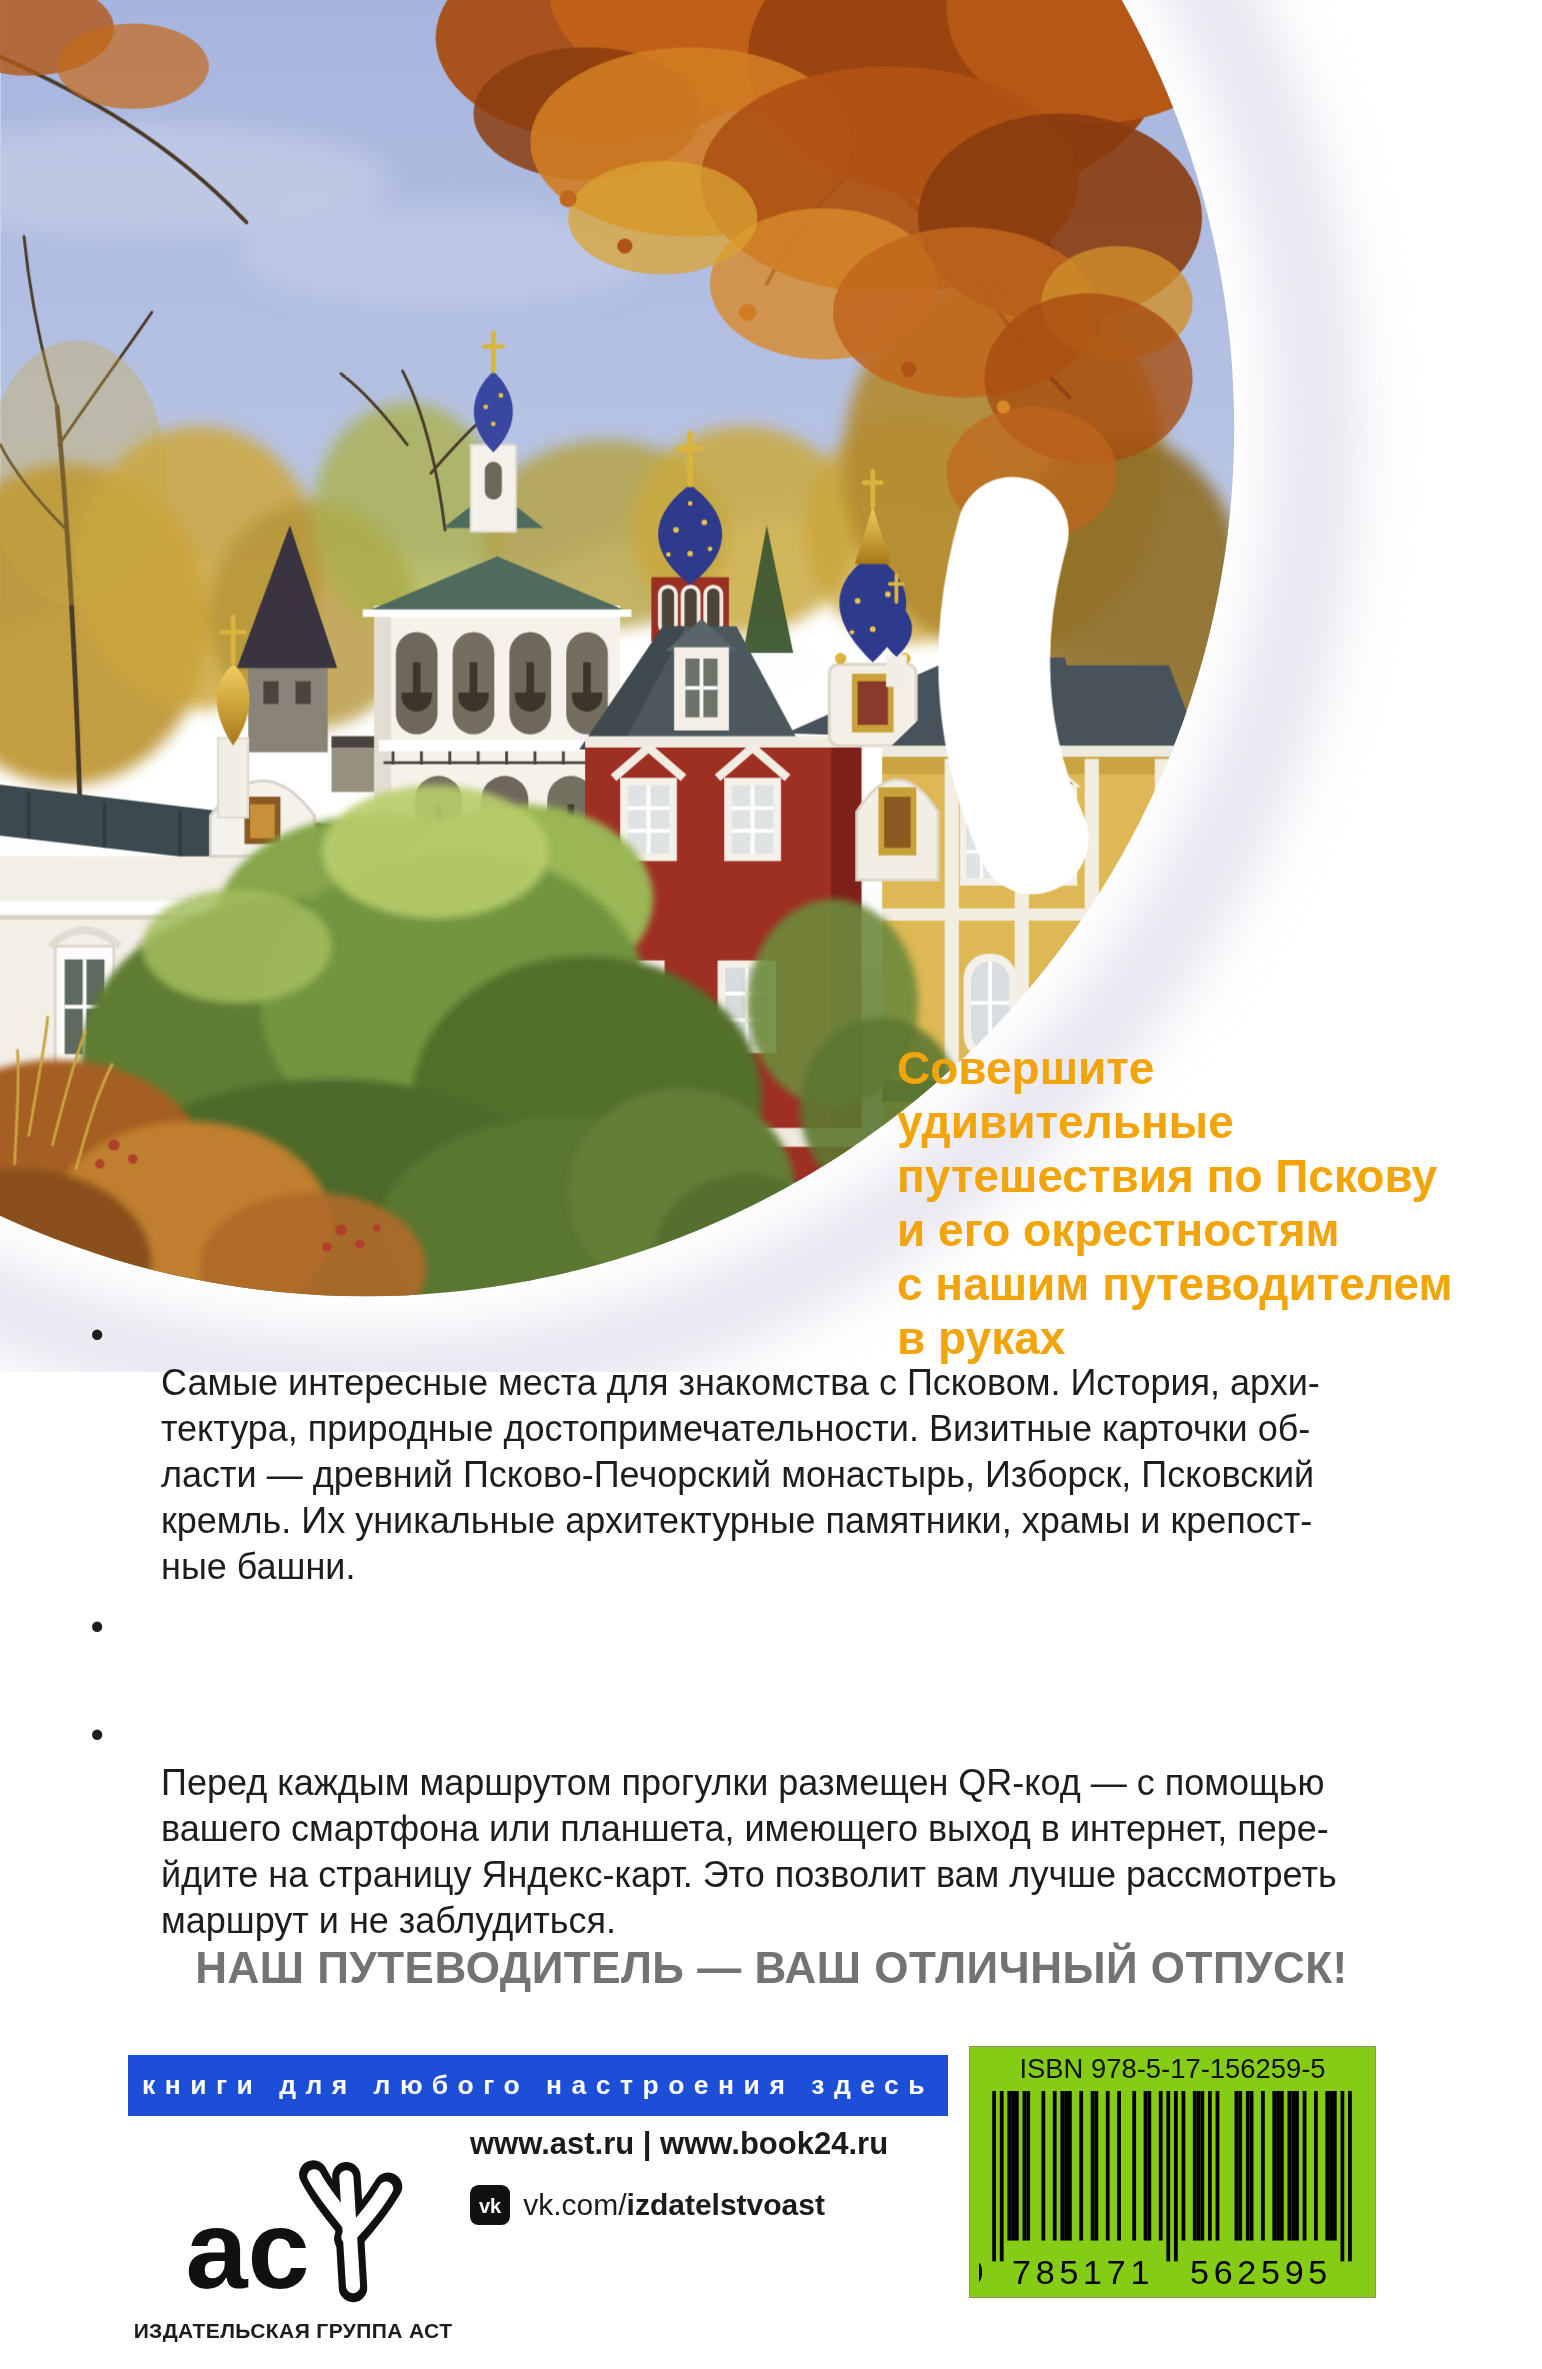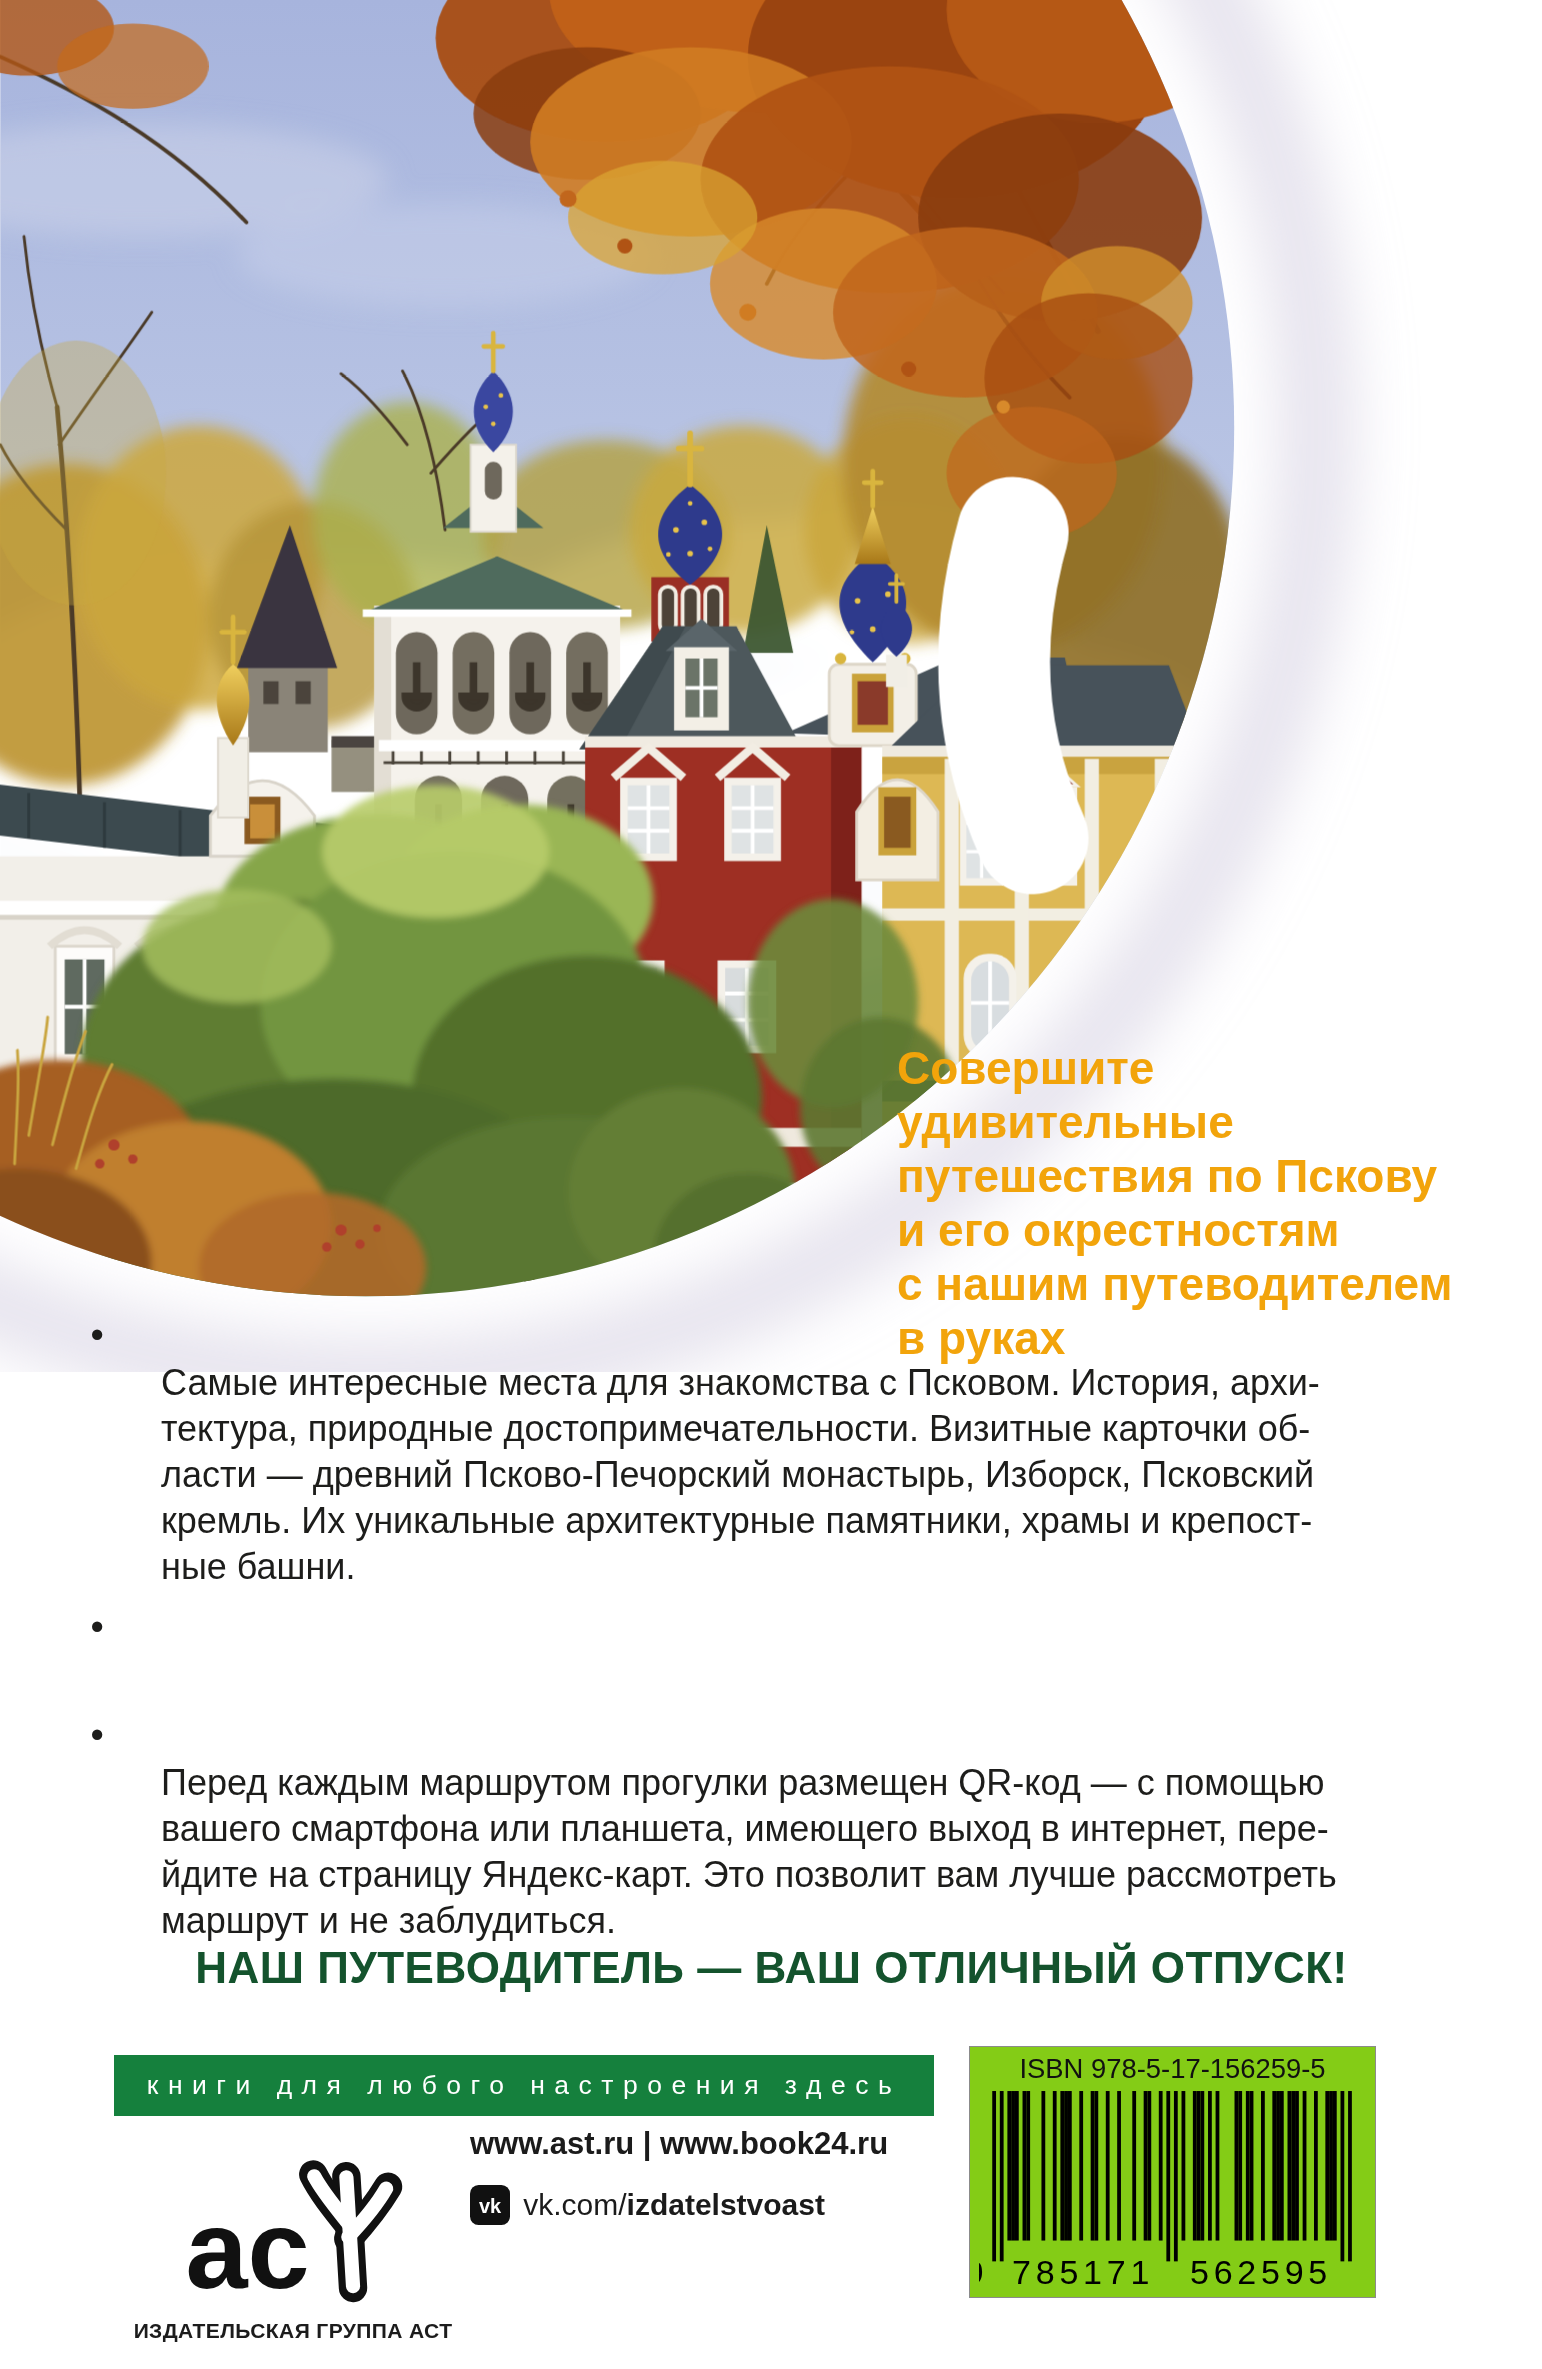--- a/index.html
+++ b/index.html
@@ -20,26 +20,26 @@
   }
   .bullets li{
     position:relative;padding-left:78px;margin:0 0 16px 0;
     font-size:36px;line-height:46px;color:#1d1d1b;white-space:pre-line;
   }
   .bullets li .dot{
     position:absolute;left:7.6px;top:-1.9px;font-size:38px;color:#1d1d1b;
   }
   .slogan{
     position:absolute;left:0;top:1943px;width:100%;text-align:center;
-    font-size:44px;font-weight:700;color:#14532d;letter-spacing:0.5px;
+    font-size:44px;font-weight:700;color:#737373;letter-spacing:0.5px;
   }
   .banner{
-    position:absolute;left:114px;top:2055px;width:820px;height:61px;
-    background:#15803d;color:#fff;display:flex;align-items:center;justify-content:center;
-    font-size:26.5px;font-weight:400;letter-spacing:9.5px;
+    position:absolute;left:128px;top:2055px;width:820px;height:61px;
+    background:#1d4ed8;color:#fff;display:flex;align-items:center;justify-content:center;
+    font-size:26.5px;font-weight:700;letter-spacing:9.5px;
   }
   .ast-logo{position:absolute;left:159px;top:2146px;width:265px;height:159px;}
   .publisher-caption{
     position:absolute;left:132px;top:2319px;width:322px;text-align:center;
     font-size:21px;font-weight:700;color:#1c1c1c;letter-spacing:0.4px;
   }
   .links{position:absolute;left:470px;top:2126px;width:445px;color:#1b1b1b;}
   .sites-line{font-size:31px;font-weight:700;margin-bottom:23px;}
   .link-row{display:flex;align-items:center;margin-bottom:17px;font-size:30px;}
   .link-row .licon{width:40px;height:40px;margin-right:13.2px;flex:0 0 auto;}

